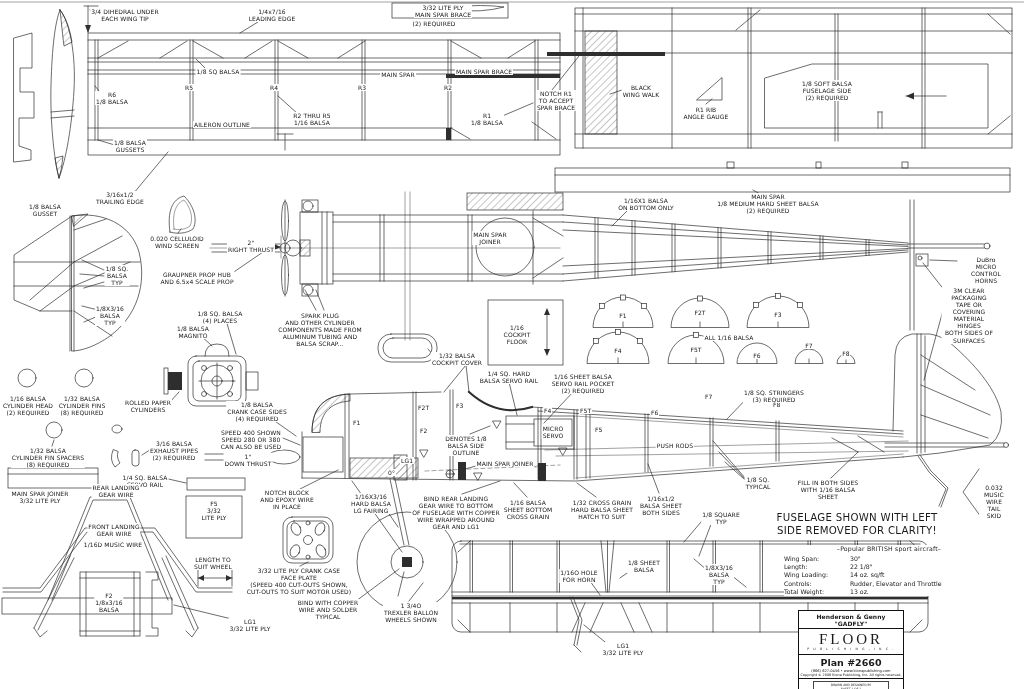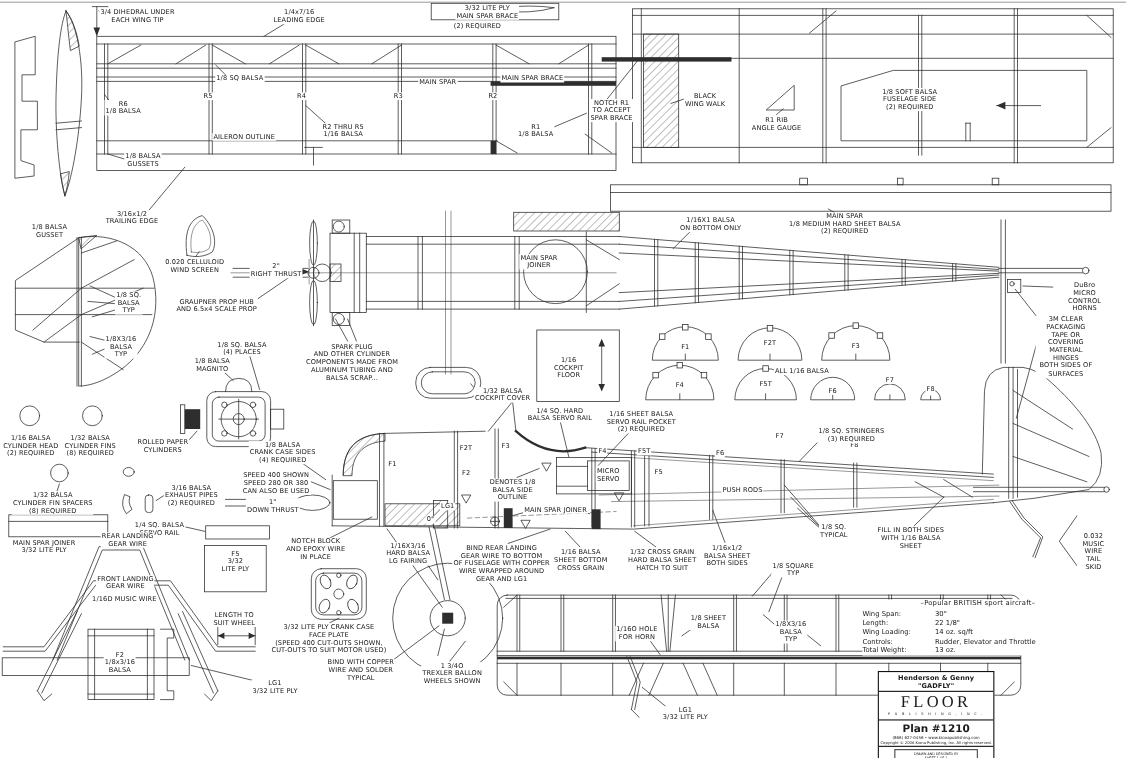--- a/index.html
+++ b/index.html
@@ -685,20 +685,22 @@
       <div class="lbl c" style="left: 719px; top: 564px;">1/8X3/16
 BALSA
 TYP</div>
       <div class="lbl c" style="left: 213px; top: 556px;">LENGTH TO
 SUIT WHEEL</div>
       <div class="lbl c" style="left: 109px; top: 592px;">F2
 1/8x3/16
 BALSA</div>
     </div>
 
+<div id="note">FUSELAGE SHOWN WITH LEFT
+SIDE REMOVED FOR CLARITY!</div>
 
 <div id="specs">
   <div class="hdr">–Popular BRITISH sport aircraft–</div>
   <div id="specrows">
         <div class="srow">
           <span class="sk">Wing Span:</span>
           <span class="sv">30"</span>
         </div>
         <div class="srow">
           <span class="sk">Length:</span>
@@ -716,21 +718,21 @@
           <span class="sk">Total Weight:</span>
           <span class="sv">13 oz.</span>
         </div>
       </div>
 </div>
 
 <div id="tb">
   <div class="tb-model">Henderson &amp; Genny "GADFLY"</div>
   <div class="tb-brand">FLOOR</div>
   <div class="tb-sub">P U B L I S H I N G ,   I N C .</div>
-  <div class="tb-plan">Plan #1210</div>
+  <div class="tb-plan">Plan #2660</div>
   <div class="tb-contact">(866) 627-0456 • www.kionapublishing.com</div>
   <div class="tb-copy">Copyright © 2006 Kiona Publishing, Inc. All rights reserved.</div>
   <div class="tb-credit">
     <div>DRAWN AND DESIGNED BY</div>
     <div>SHEET 1 OF 1</div>
   </div>
 </div>
 
 </div>
 

